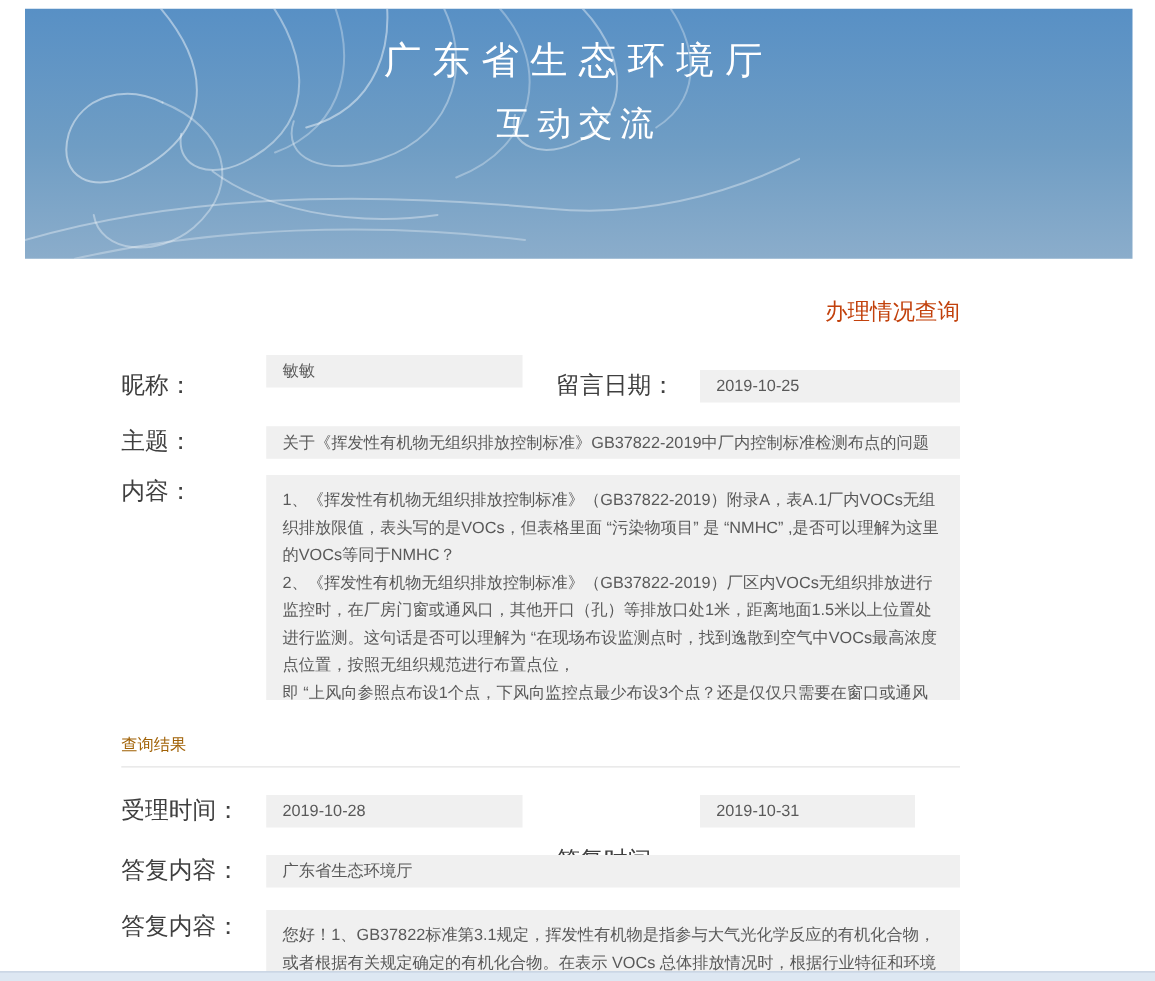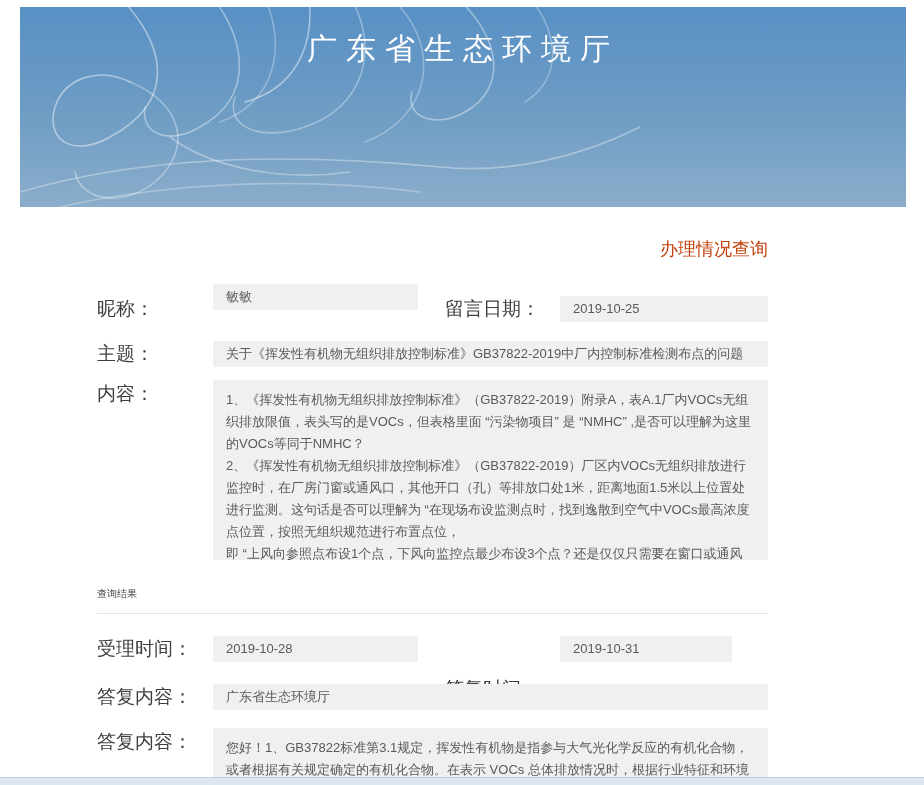--- a/index.html
+++ b/index.html
@@ -40,21 +40,21 @@
     font-size:13px; line-height:26px; height:26px;
     padding:0 13px; overflow:hidden; white-space:nowrap;
   }
   .field.area {
     height:auto; white-space:pre-wrap; line-height:22px;
     padding:9px 13px; overflow:hidden;
   }
 
   .results-heading {
     position:absolute; left:97px; top:587px;
-    color:#404040; font-size:10px;
+    color:#a16207; font-size:13px;
   }
   .divider {
     position:absolute; left:97px; top:613px; width:671px; height:0;
     border-top:1px solid #e4e4e4;
   }
 
   
   .hscrollbar {
     position:absolute; left:0; top:777px; width:924px; height:8px;
     background:#dde7f2; border-top:1px solid #c3cfdf; z-index:10;
@@ -75,20 +75,21 @@
       <path opacity="0.3" d="M380,0 C420,45 410,110 345,135"></path>
       <path opacity="0.4" d="M430,-15 C480,25 490,80 445,105 C415,122 385,110 392,85"></path>
       <path opacity="0.3" d="M500,-20 C540,20 545,70 505,95"></path>
       <path opacity="0.35" d="M0,185 C120,150 260,145 420,160 C490,167 560,150 620,120"></path>
       <path opacity="0.3" d="M40,200 C150,175 280,170 400,185"></path>
       <path opacity="0.35" d="M150,130 C190,160 260,175 330,165"></path>
     </g>
   </svg>
   <div class="banner-titles">
     <div class="banner-title1">广东省生态环境厅</div>
+    <div class="banner-title2">互动交流</div>
   </div>
 </div>
 
 <div class="page-title">办理情况查询</div>
 
 <div class="label" style="left:97px; top:296px;">昵称：</div>
 <div class="field" style="left:213px; top:284px; width:205px;">敏敏</div>
 <div class="label" style="left:445px; top:296px;">留言日期：</div>
 <div class="field" style="left:560px; top:296px; width:208px;">2019-10-25</div>
 

